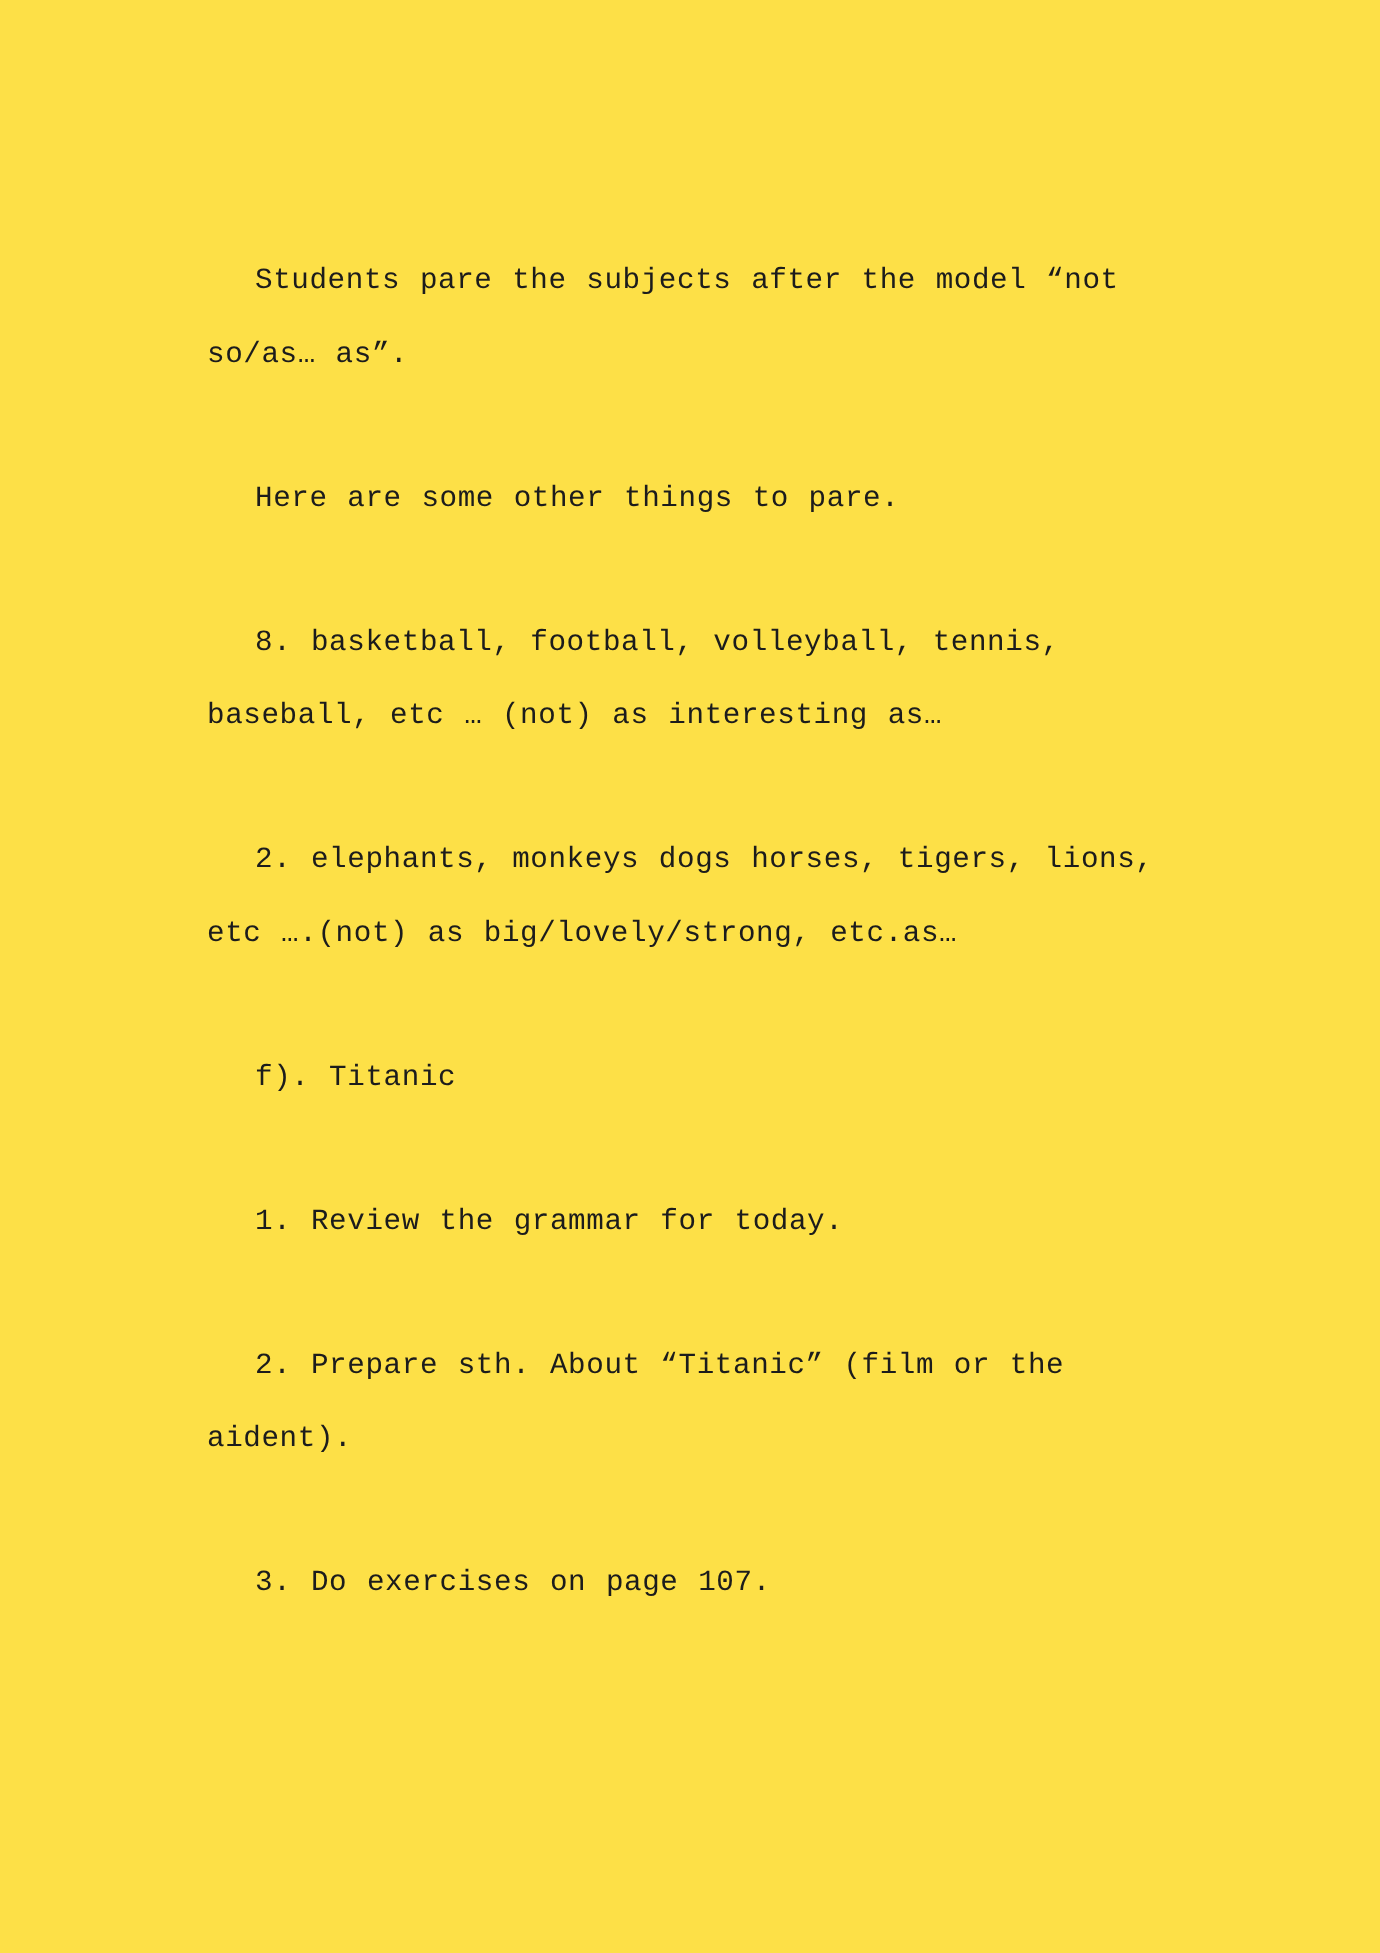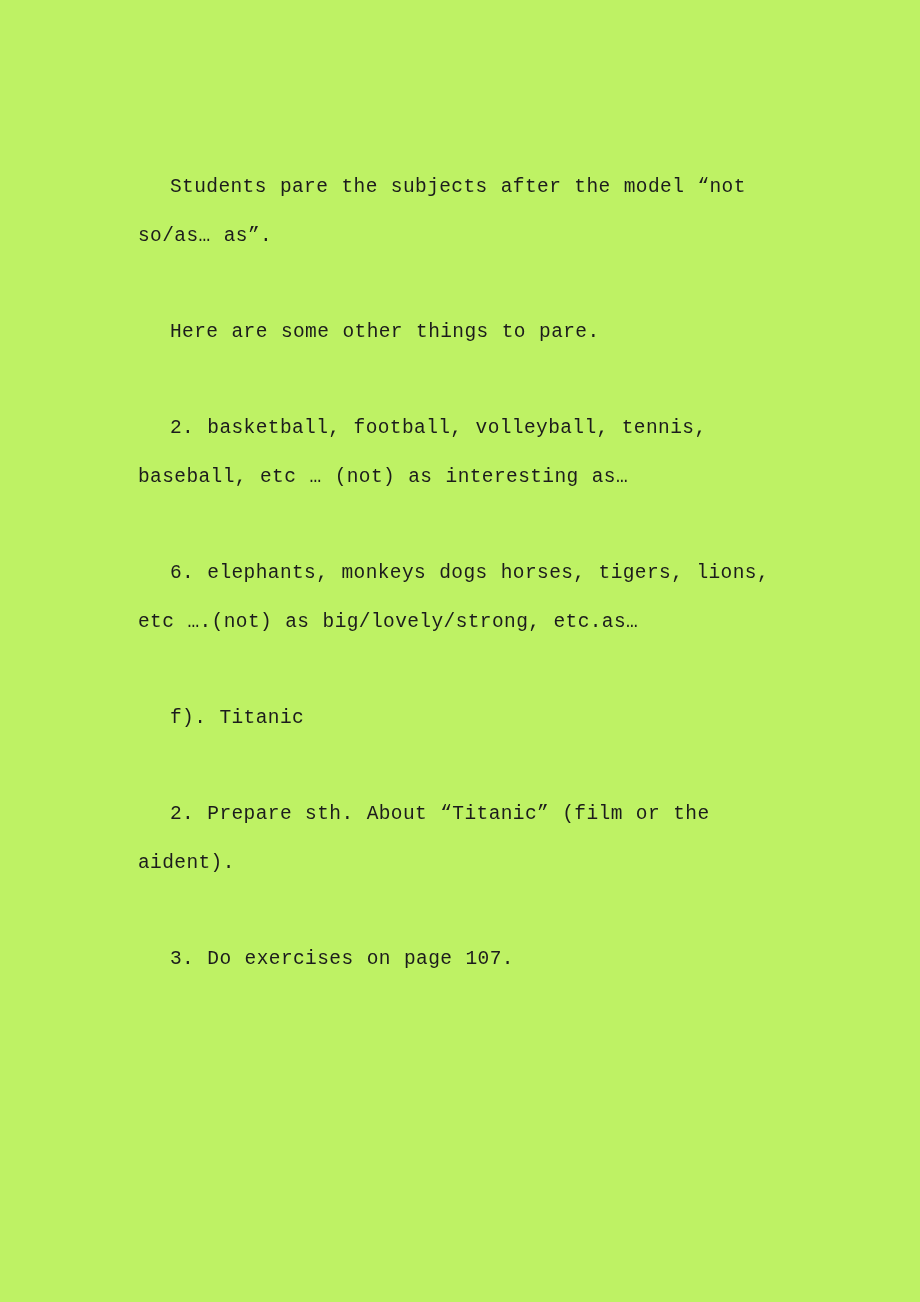--- a/index.html
+++ b/index.html
@@ -13,21 +13,21 @@
     overflow: hidden;
     font-family: "Liberation Mono", "DejaVu Sans Mono", monospace;
     color: #1c1c1c;
     -webkit-font-smoothing: antialiased;
   }
 
   .page {
     position: relative;
     width: 920px;
     height: 1302px;
-    background: #bef264;
+    background: #fde047;
     box-sizing: border-box;
     padding: 0;
   }
 
   .doc-body {
     position: absolute;
     left: 138px;
     top: 163px;
     width: 646px;
   }
@@ -53,25 +53,26 @@
 <body>
 
 <div class="page">
   <div class="doc-body">
 
     <p class="para">Students pare the subjects after the model “not so/as… as”.</p>
 
     <p class="para">Here are some other things to pare.</p>
 
 
-    <p class="para">2. basketball, football, volleyball, tennis, baseball, etc … (not) as interesting as…</p>
+    <p class="para">8. basketball, football, volleyball, tennis, baseball, etc … (not) as interesting as…</p>
 
-    <p class="para">6. elephants, monkeys dogs horses, tigers, lions, etc ….(not) as big/lovely/strong, etc.as…</p>
+    <p class="para">2. elephants, monkeys dogs horses, tigers, lions, etc ….(not) as big/lovely/strong, etc.as…</p>
 
     <p class="para">f). Titanic</p>
 
+    <p class="para">1. Review the grammar for today.</p>
 
     <p class="para">2. Prepare sth. About “Titanic” (film or the aident).</p>
 
     <p class="para">3. Do exercises on page 107.</p>
 
   </div>
 </div>
 
 </body></html>

